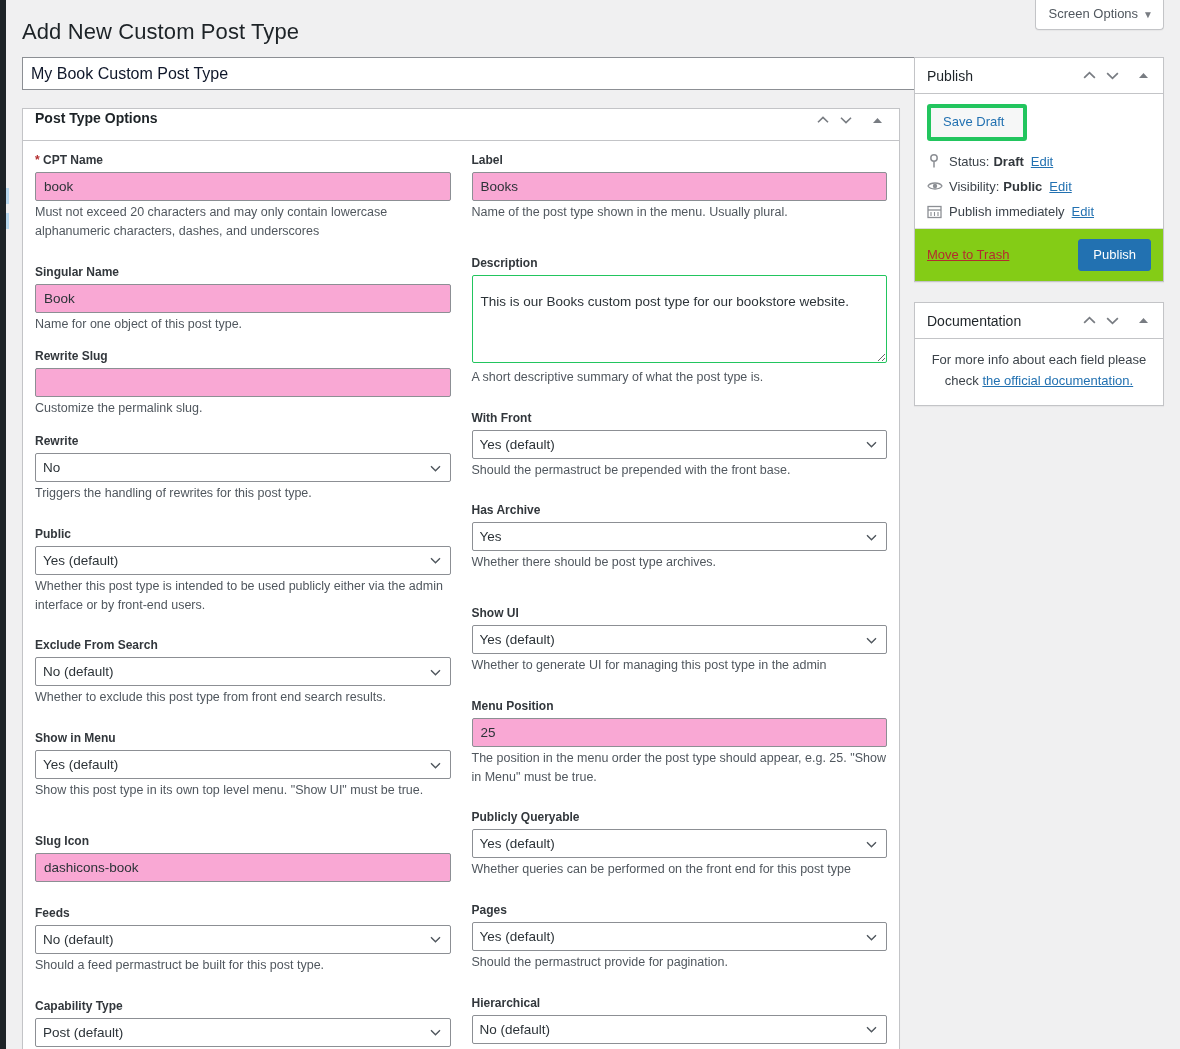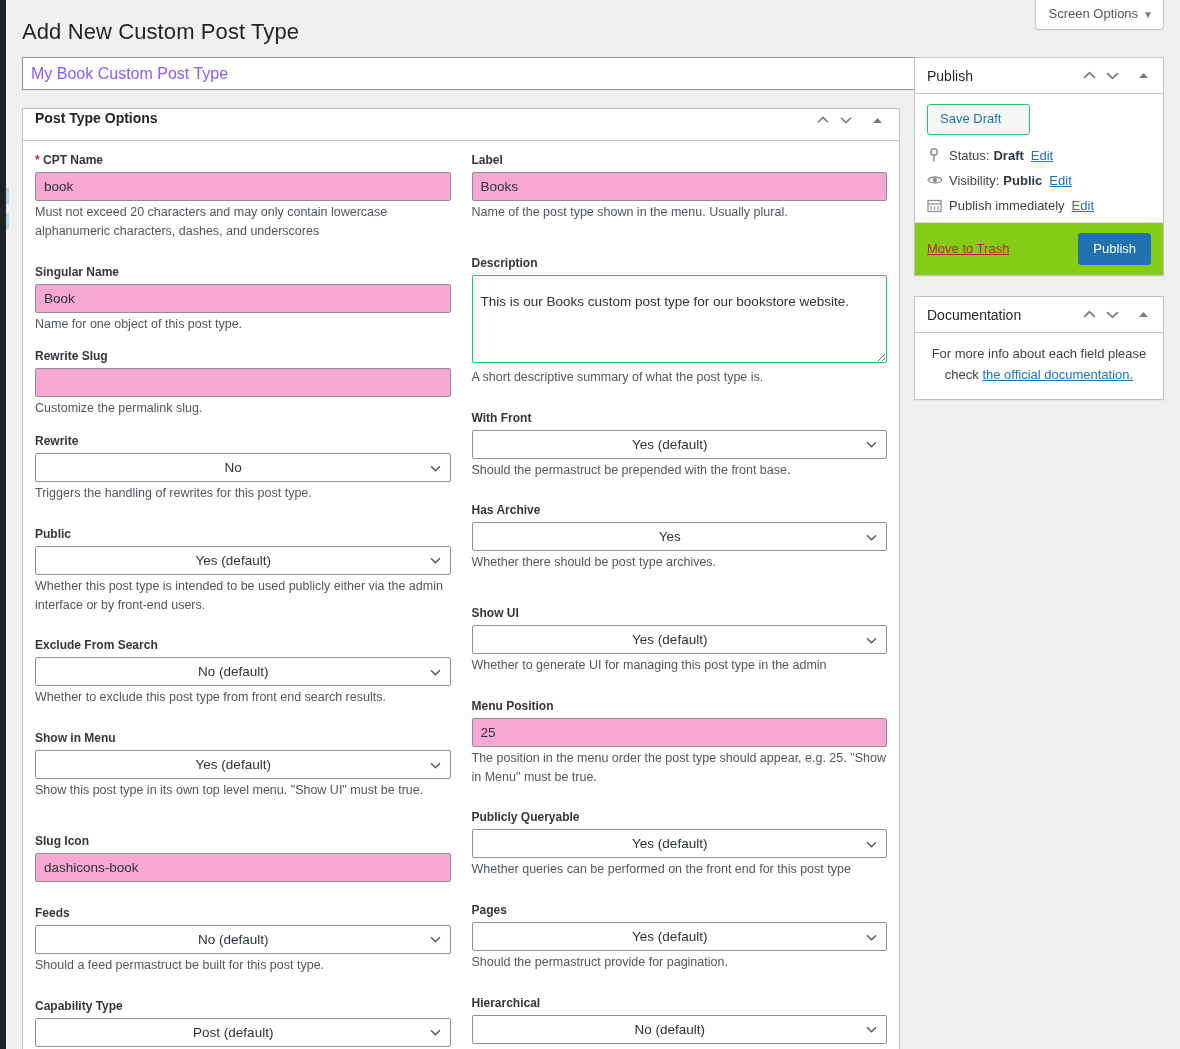--- a/index.html
+++ b/index.html
@@ -54,21 +54,21 @@
   }
   .col-side {
     position: absolute; left: 908px; top: 57px; width: 250px;
   }
 
   .title-input {
     width: 930px; height: 33px;
     border: 1px solid #8c8f94;
     background: #fff;
     font-size: 16px;
-    color: #8b5cf6;
+    color: #0f172a;
     padding: 4px 8px;
     border-radius: 0;
     font-family: "Liberation Sans", sans-serif;
     outline: none;
   }
 
   .postbox {
     background: #fff;
     border: 1px solid #c3c4c7;
     margin-top: 18px;
@@ -141,45 +141,44 @@
   select.sel {
     width: 100%; height: 29px;
     border: 1px solid #8c8f94;
     background: #fff;
     padding: 2px 26px 2px 7px;
     font-size: 13.5px; color: #2c3338;
     font-family: "Liberation Sans", sans-serif;
     border-radius: 2px;
     -webkit-appearance: none; -moz-appearance: none; appearance: none;
     outline: none;
-    text-align: center;
   }
   .sel-arrow {
     position: absolute; right: 9px; top: 50%;
     transform: translateY(-50%);
     pointer-events: none; color: #50575e;
     display: flex;
   }
 
   
   .gap-sm { height: 10px; }
   .gap-md { height: 18px; }
   .gap-lg { height: 28px; }
 
   
   .side-box { background: #fff; border: 1px solid #c3c4c7; box-shadow: 0 1px 1px rgba(0,0,0,.04); }
   .side-box + .side-box { margin-top: 20px; }
   .submitbox .inner { padding: 10px 12px 4px 12px; }
   .btn-secondary {
     display: inline-block;
     background: #f6f7f7;
-    border: 1px solid #22c55e;
+    border: 4px solid #22c55e;
     color: #2271b1;
     border-radius: 3px;
-    padding: 4px 28px 5px 12px;
+    padding: 4px 19px 5px 12px;
     font-size: 13px;
     cursor: pointer;
     font-family: "Liberation Sans", sans-serif;
     line-height: 1.5;
   }
   .misc-row {
     display: flex; align-items: center;
     padding: 5px 0 5px 0;
     font-size: 13px; color: #3c434a;
   }

